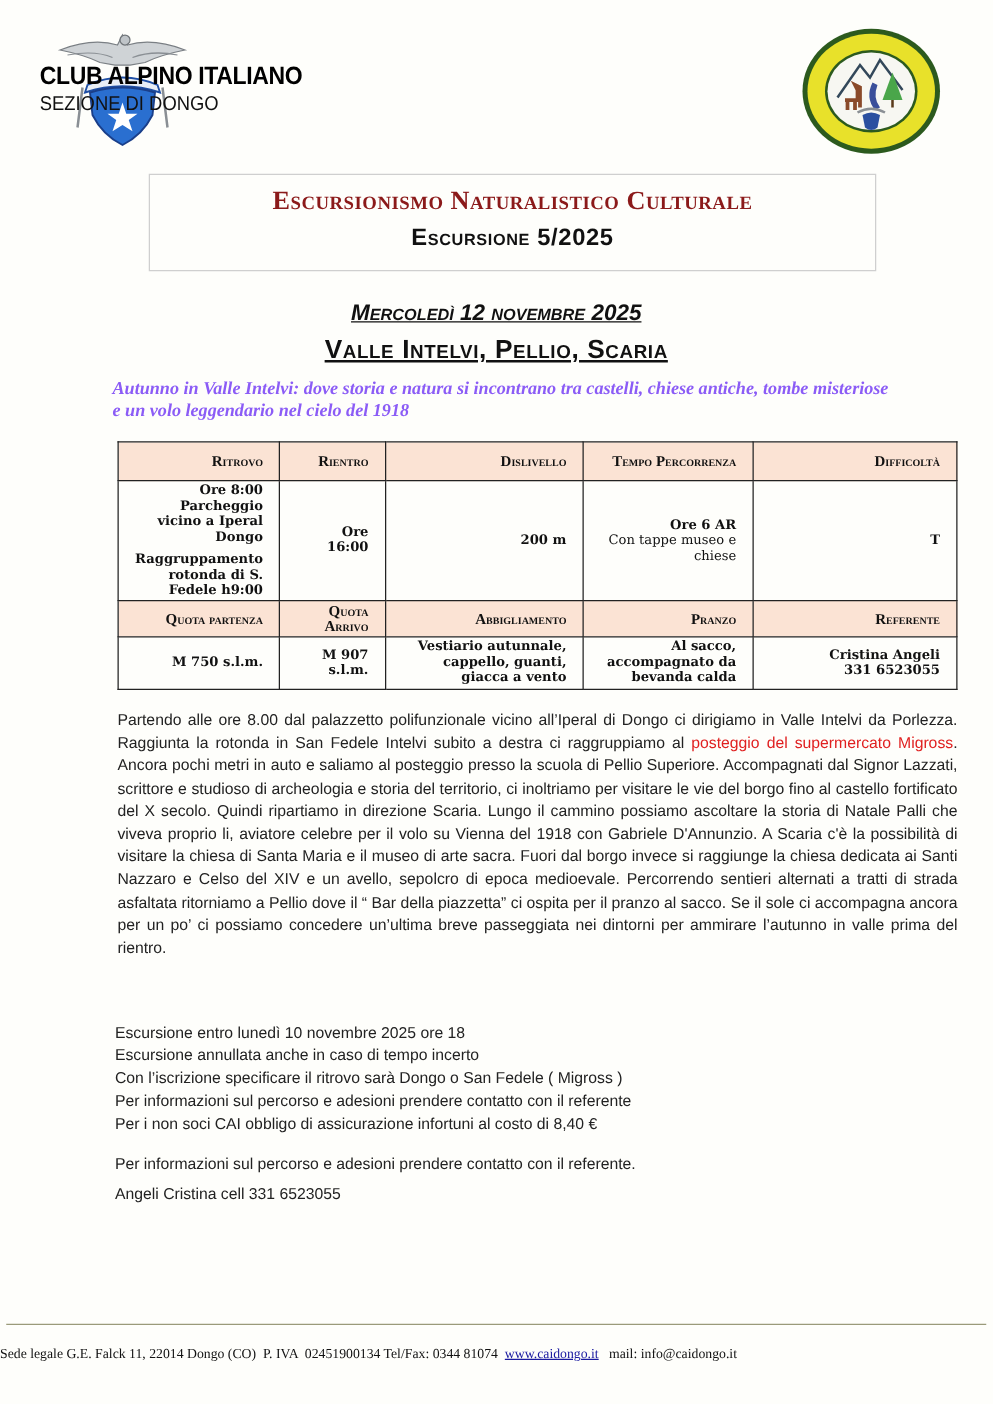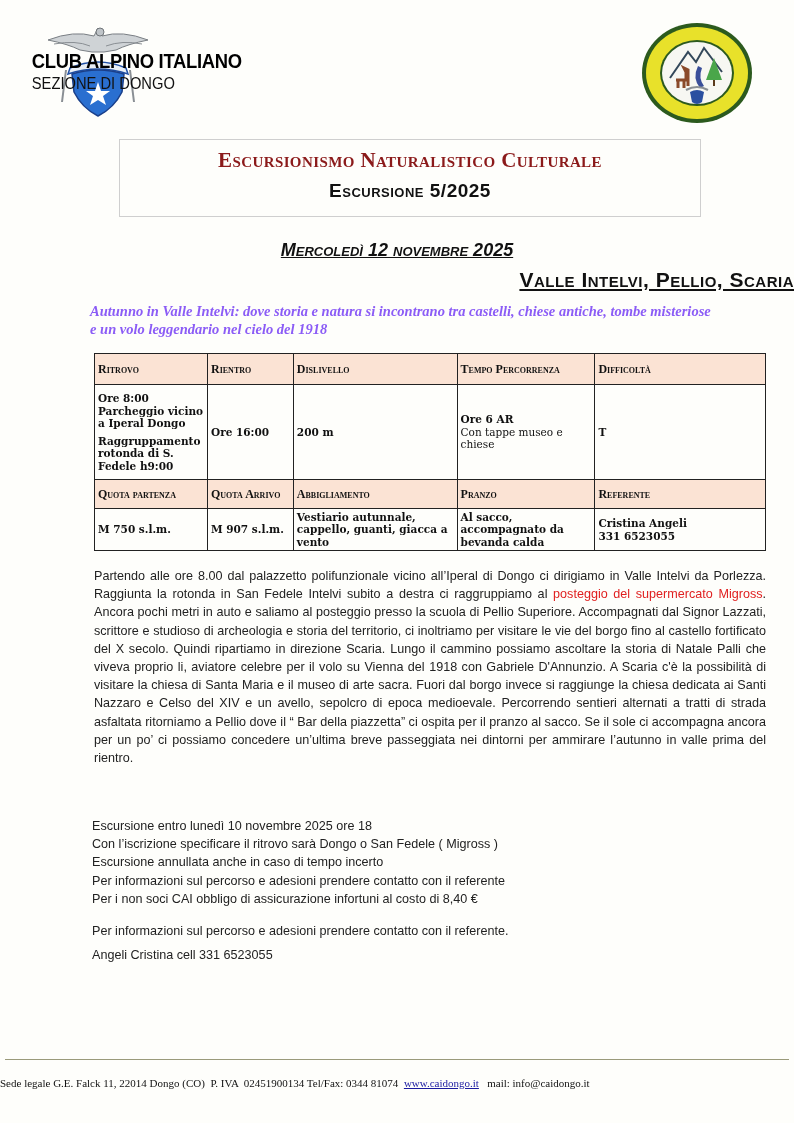--- a/index.html
+++ b/index.html
@@ -6,24 +6,24 @@
   body { width:794px; height:1123px; background:#fefefb; position:relative; overflow:hidden; font-family:"Liberation Sans", sans-serif; color:#111; }
   .logo-left { position:absolute; left:44px; top:22px; width:108px; height:96px; }
   .logo-right { position:absolute; left:640px; top:22px; width:114px; height:102px; }
   .club { position:absolute; left:0; width:794px; top:50px; text-align:left; }
   .club .t1 { font-family:"Liberation Sans", sans-serif; font-weight:bold; font-size:20px; letter-spacing:-0.3px; color:#000; transform:scaleX(0.92); }
   .club .t2 { font-size:16px; margin-top:2px; color:#111; transform:scaleX(0.92); }
   .box { position:absolute; left:119px; top:139px; width:580px; height:76px; border:1px solid #cfcfcf; background:#fefefb; text-align:center; }
   .box .b1 { font-family:"Liberation Serif", serif; font-weight:bold; color:#8b1a1a; font-size:21px; margin-top:8px; font-variant:small-caps; letter-spacing:0.4px; }
   .box .b2 { font-family:"Liberation Sans", sans-serif; font-weight:bold; font-size:19px; margin-top:7px; font-variant:small-caps; letter-spacing:0.5px; color:#111; }
   .date { position:absolute; left:0; width:794px; top:240px; text-align:center; font-weight:bold; font-size:18px; font-variant:small-caps; text-decoration:underline; color:#111;font-style:italic; }
-  .place { position:absolute; left:0; width:794px; top:268px; text-align:right; font-weight:bold; font-size:21px; font-variant:small-caps; text-decoration:underline; letter-spacing:0.5px; color:#111; }
+  .place { position:absolute; left:0; width:794px; top:268px; text-align:center; font-weight:bold; font-size:21px; font-variant:small-caps; text-decoration:underline; letter-spacing:0.5px; color:#111; }
   .subtitle { position:absolute; left:90px; width:624px; top:302px; text-align:left; font-family:"Liberation Serif", serif; font-style:italic; font-weight:bold; font-size:14.5px; line-height:18px; color:#8b5cf6; }
   table.info { position:absolute; left:94px; top:353px; width:672px; border-collapse:collapse; font-family:"DejaVu Serif", serif; }
-  table.info td { border:1px solid #222; text-align:left; vertical-align:middle; font-size:10.5px; padding:1px 3px; color:#111; }
+  table.info td { border:1px solid #222; text-align:right; vertical-align:middle; font-size:10.5px; padding:1px 13px; color:#111; }
   table.info td.h { background:#fbe3d4; font-family:"Liberation Serif", serif; font-weight:bold; font-variant:small-caps; font-size:12px; line-height:12px; }
   table.info td.v { font-weight:bold; font-size:10.5px; line-height:12.5px; }
   .normal { font-weight:normal; }
   .body { position:absolute; left:94px; width:672px; top:567px; font-family:"Liberation Sans", sans-serif; font-size:12.6px; line-height:18.2px; text-align:justify; color:#222; }
   .red { color:#e02020; }
   .notes { position:absolute; left:92px; top:817px; font-size:12.6px; line-height:18.2px; color:#222; }
   .notes div { white-space:nowrap; }
   .notes .gap { height:14px; }
   .notes .gap2 { height:6px; }
   .rule { position:absolute; left:5px; width:784px; top:1059px; border-top:1.5px solid #9a9a7a; }
@@ -123,22 +123,22 @@
       <div>331 6523055</div>
     </td>
   </tr>
 </tbody>
   </table>
 
 <div class="body"><span>Partendo alle ore 8.00 dal palazzetto polifunzionale vicino all’Iperal di Dongo ci dirigiamo in Valle Intelvi da Porlezza. Raggiunta la rotonda in San Fedele Intelvi subito a destra ci raggruppiamo al </span><span class="red">posteggio del supermercato Migross</span><span>. Ancora pochi metri in auto e saliamo al posteggio presso la scuola di Pellio Superiore. Accompagnati dal Signor Lazzati, scrittore e studioso di archeologia e storia del territorio, ci inoltriamo per visitare le vie del borgo fino al castello fortificato del X secolo. Quindi ripartiamo in direzione Scaria. Lungo il cammino possiamo ascoltare la storia di Natale Palli che viveva proprio li, aviatore celebre per il volo su Vienna del 1918 con Gabriele D'Annunzio. A Scaria c'è la possibilità di visitare la chiesa di Santa Maria e il museo di arte sacra. Fuori dal borgo invece si raggiunge la chiesa dedicata ai Santi Nazzaro e Celso del XIV e un avello, sepolcro di epoca medioevale. Percorrendo sentieri alternati a tratti di strada asfaltata ritorniamo a Pellio dove il “ Bar della piazzetta” ci ospita per il pranzo al sacco. Se il sole ci accompagna ancora per un po’ ci possiamo concedere un’ultima breve passeggiata nei dintorni per ammirare l’autunno in valle prima del rientro.</span></div>
 
 <div class="notes">
   <div>Escursione entro lunedì 10 novembre 2025 ore 18</div>
+  <div>Escursione annullata anche in caso di tempo incerto</div>
   <div>Con l’iscrizione specificare il ritrovo sarà Dongo o San Fedele ( Migross )</div>
-  <div>Escursione annullata anche in caso di tempo incerto</div>
   <div>Per informazioni sul percorso e adesioni prendere contatto con il referente</div>
   <div>Per i non soci CAI obbligo di assicurazione infortuni al costo di 8,40 €</div>
   <div class="gap"></div>
   <div>Per informazioni sul percorso e adesioni prendere contatto con il referente.</div>
   <div class="gap2"></div>
   <div>Angeli Cristina cell 331 6523055</div>
 </div>
 
 <div class="rule"></div>
 

